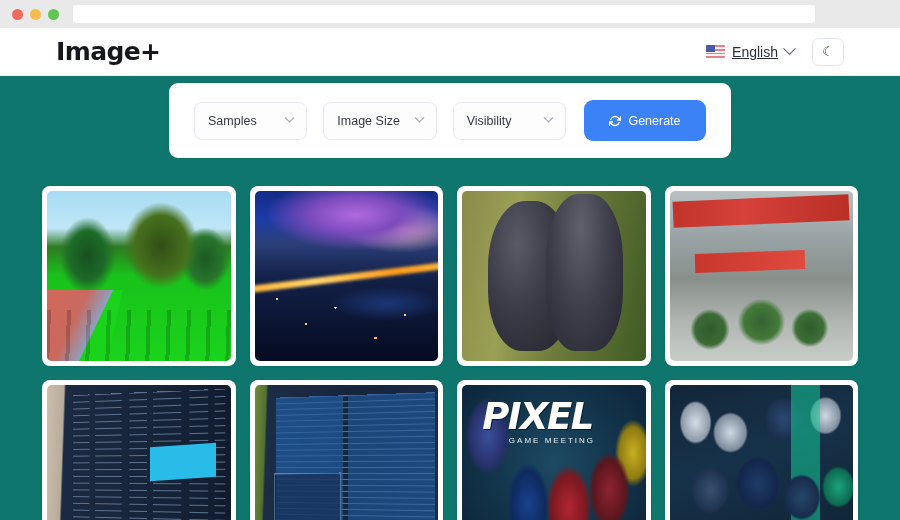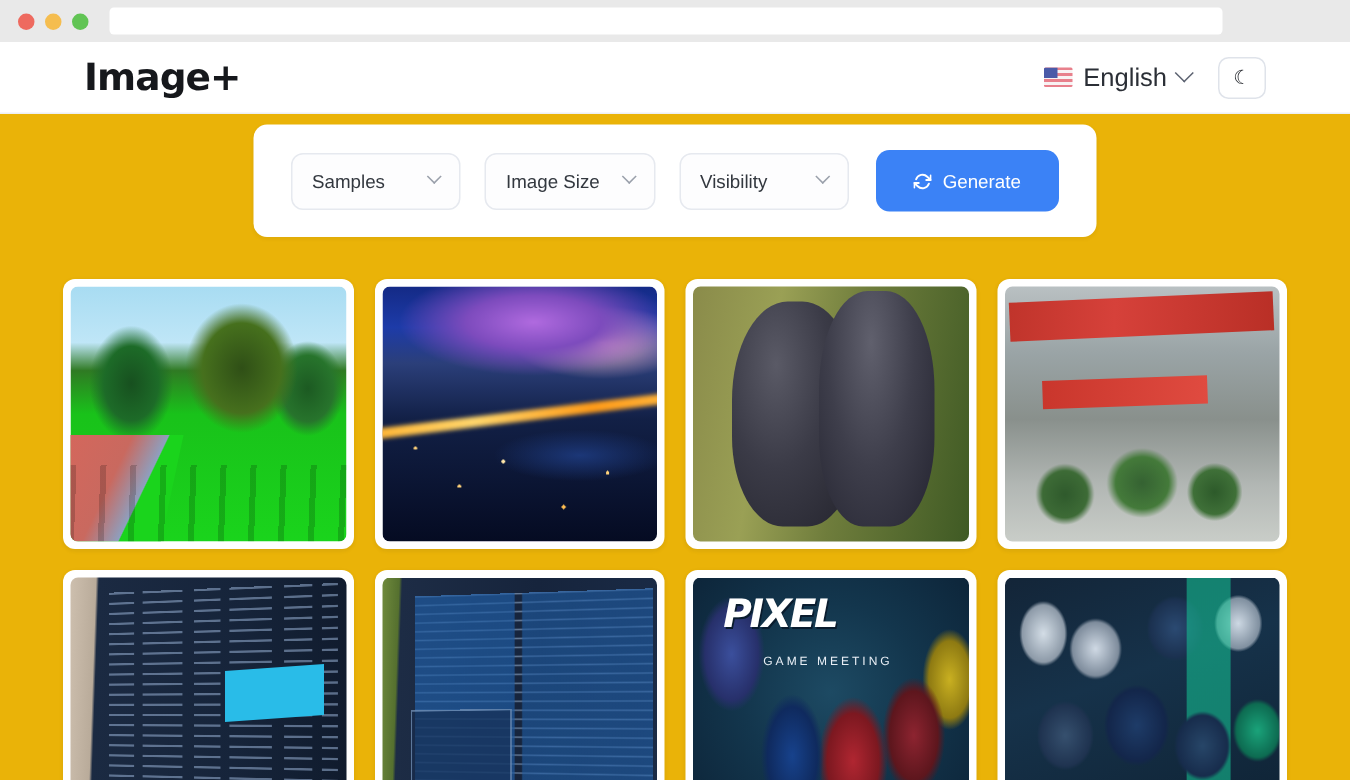--- a/index.html
+++ b/index.html
@@ -72,41 +72,41 @@
     );
     flex: none;
   }
   .flag::after {
     content: "";
     position: absolute;
     left: 0; top: 0;
     width: 8.5px; height: 7px;
     background: #4a5aa8;
   }
-  .lang-label { font-size: 17px; color: #2b2f36; }
+  .lang-label { font-size: 14px; color: #2b2f36; text-decoration: underline; }
   .chev {
     width: 9px; height: 9px;
     border-right: 1.6px solid #5b6170;
     border-bottom: 1.6px solid #5b6170;
     transform: rotate(45deg) translate(-2px,-2px);
     flex: none;
   }
   .theme-toggle {
     width: 32px; height: 28px;
     border: 1px solid #dfe3ea;
     border-radius: 7px;
     background: #fff;
     display: flex; align-items: center; justify-content: center;
     cursor: pointer;
   }
   .moon { font-size: 13px; color: #1d2026; line-height: 1; }
 
   
   .page {
-    background: #eab308;
+    background: #0f766e;
     height: 444px;
   }
 
   
   .controls-wrap { display: flex; justify-content: center; padding-top: 7px; }
   .controls-panel {
     background: #ffffff;
     border-radius: 9px;
     box-shadow: 0 1px 3px rgba(20,25,40,0.05);
     padding: 14px 25px;
@@ -312,21 +312,21 @@
     background:
       radial-gradient(ellipse 16% 30% at 14% 30%, #3b4f9c 0%, #27306b 60%, transparent 75%),
       radial-gradient(ellipse 15% 32% at 36% 70%, #17428c 0%, #0f2a5e 60%, transparent 76%),
       radial-gradient(ellipse 17% 34% at 58% 72%, #b02631 0%, #7c1820 55%, transparent 74%),
       radial-gradient(ellipse 15% 30% at 80% 62%, #8d2430 0%, #5d161d 58%, transparent 76%),
       radial-gradient(ellipse 13% 26% at 93% 40%, #c9b021 0%, #8e7a12 58%, transparent 76%);
   }
   .art-gaming .logo-text {
     position:absolute; left:11%; top:6%;
     color:#ffffff;
-    font-size: 26px;
+    font-size: 37px;
     font-weight: 800;
     font-style: italic;
     letter-spacing: -1.5px;
     text-shadow: 1px 1px 0 #0a1c2e;
     font-family: "DejaVu Sans", sans-serif;
   }
   .art-gaming .logo-sub {
     position:absolute; left:19%; top:30%;
     color:#e8eef5;
     font-size: 8px;

